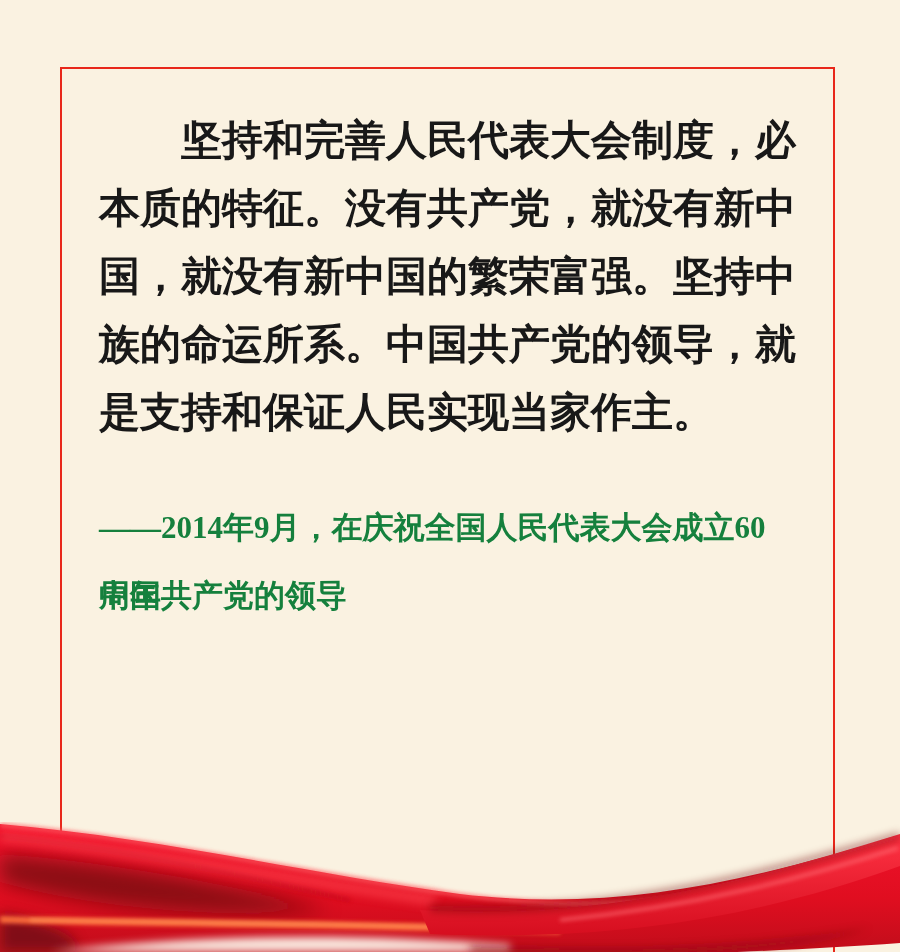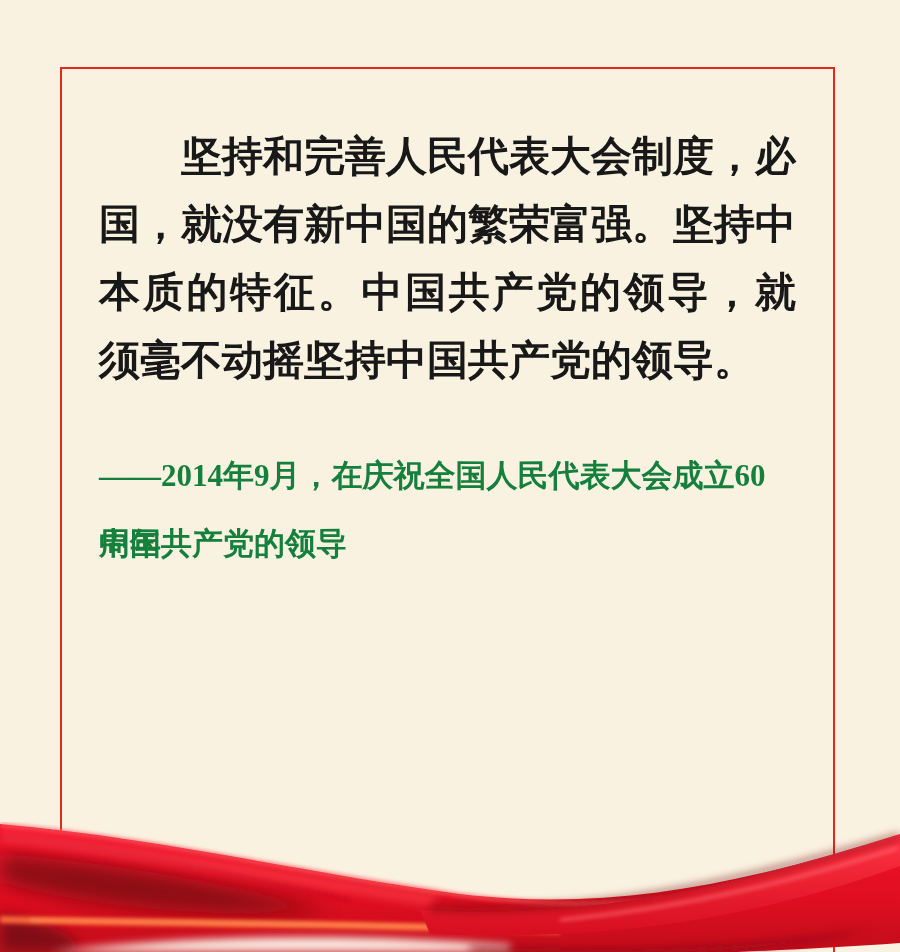--- a/index.html
+++ b/index.html
@@ -13,21 +13,21 @@
   .page { position: absolute; inset: 0; }
   .quote-box {
     position: absolute;
     left: 60px;
     top: 67px;
     width: 775px;
     height: 885px;
     border: 2px solid #e8271a;
     border-bottom: none;
   }
-  .quote { padding: 53px 37px 0 37px; }
+  .quote { padding: 37px 37px 0 37px; }
   .qline {
     font-size: 41px;
     font-weight: bold;
     color: #181818;
     height: 68px;
     line-height: 68px;
     text-align: justify;
     text-align-last: justify;
     overflow: visible;
   }
@@ -53,23 +53,24 @@
   }
 </style>
 </head>
 <body>
 
 <div class="page">
 
   <div class="quote-box">
     <div class="quote">
       <div class="qline first">坚持和完善人民代表大会制度，必</div>
+      <div class="qline">本质的特征。没有共产党，就没有新中</div>
       <div class="qline">国，就没有新中国的繁荣富强。坚持中</div>
-      <div class="qline">本质的特征。中国共产党的领导，就</div>
-      <div class="qline last">须毫不动摇坚持中国共产党的领导。</div>
+      <div class="qline">族的命运所系。中国共产党的领导，就</div>
+      <div class="qline last">是支持和保证人民实现当家作主。</div>
     </div>
 
     <div class="attribution">
       <div class="attr-line">——2014年9月，在庆祝全国人民代表大会成立60周年</div>
       <div class="attr-line">中国共产党的领导</div>
     </div>
   </div>
 
   <svg class="ribbon" viewBox="0 0 900 130" preserveAspectRatio="none" xmlns="http://www.w3.org/2000/svg">
     <defs>

